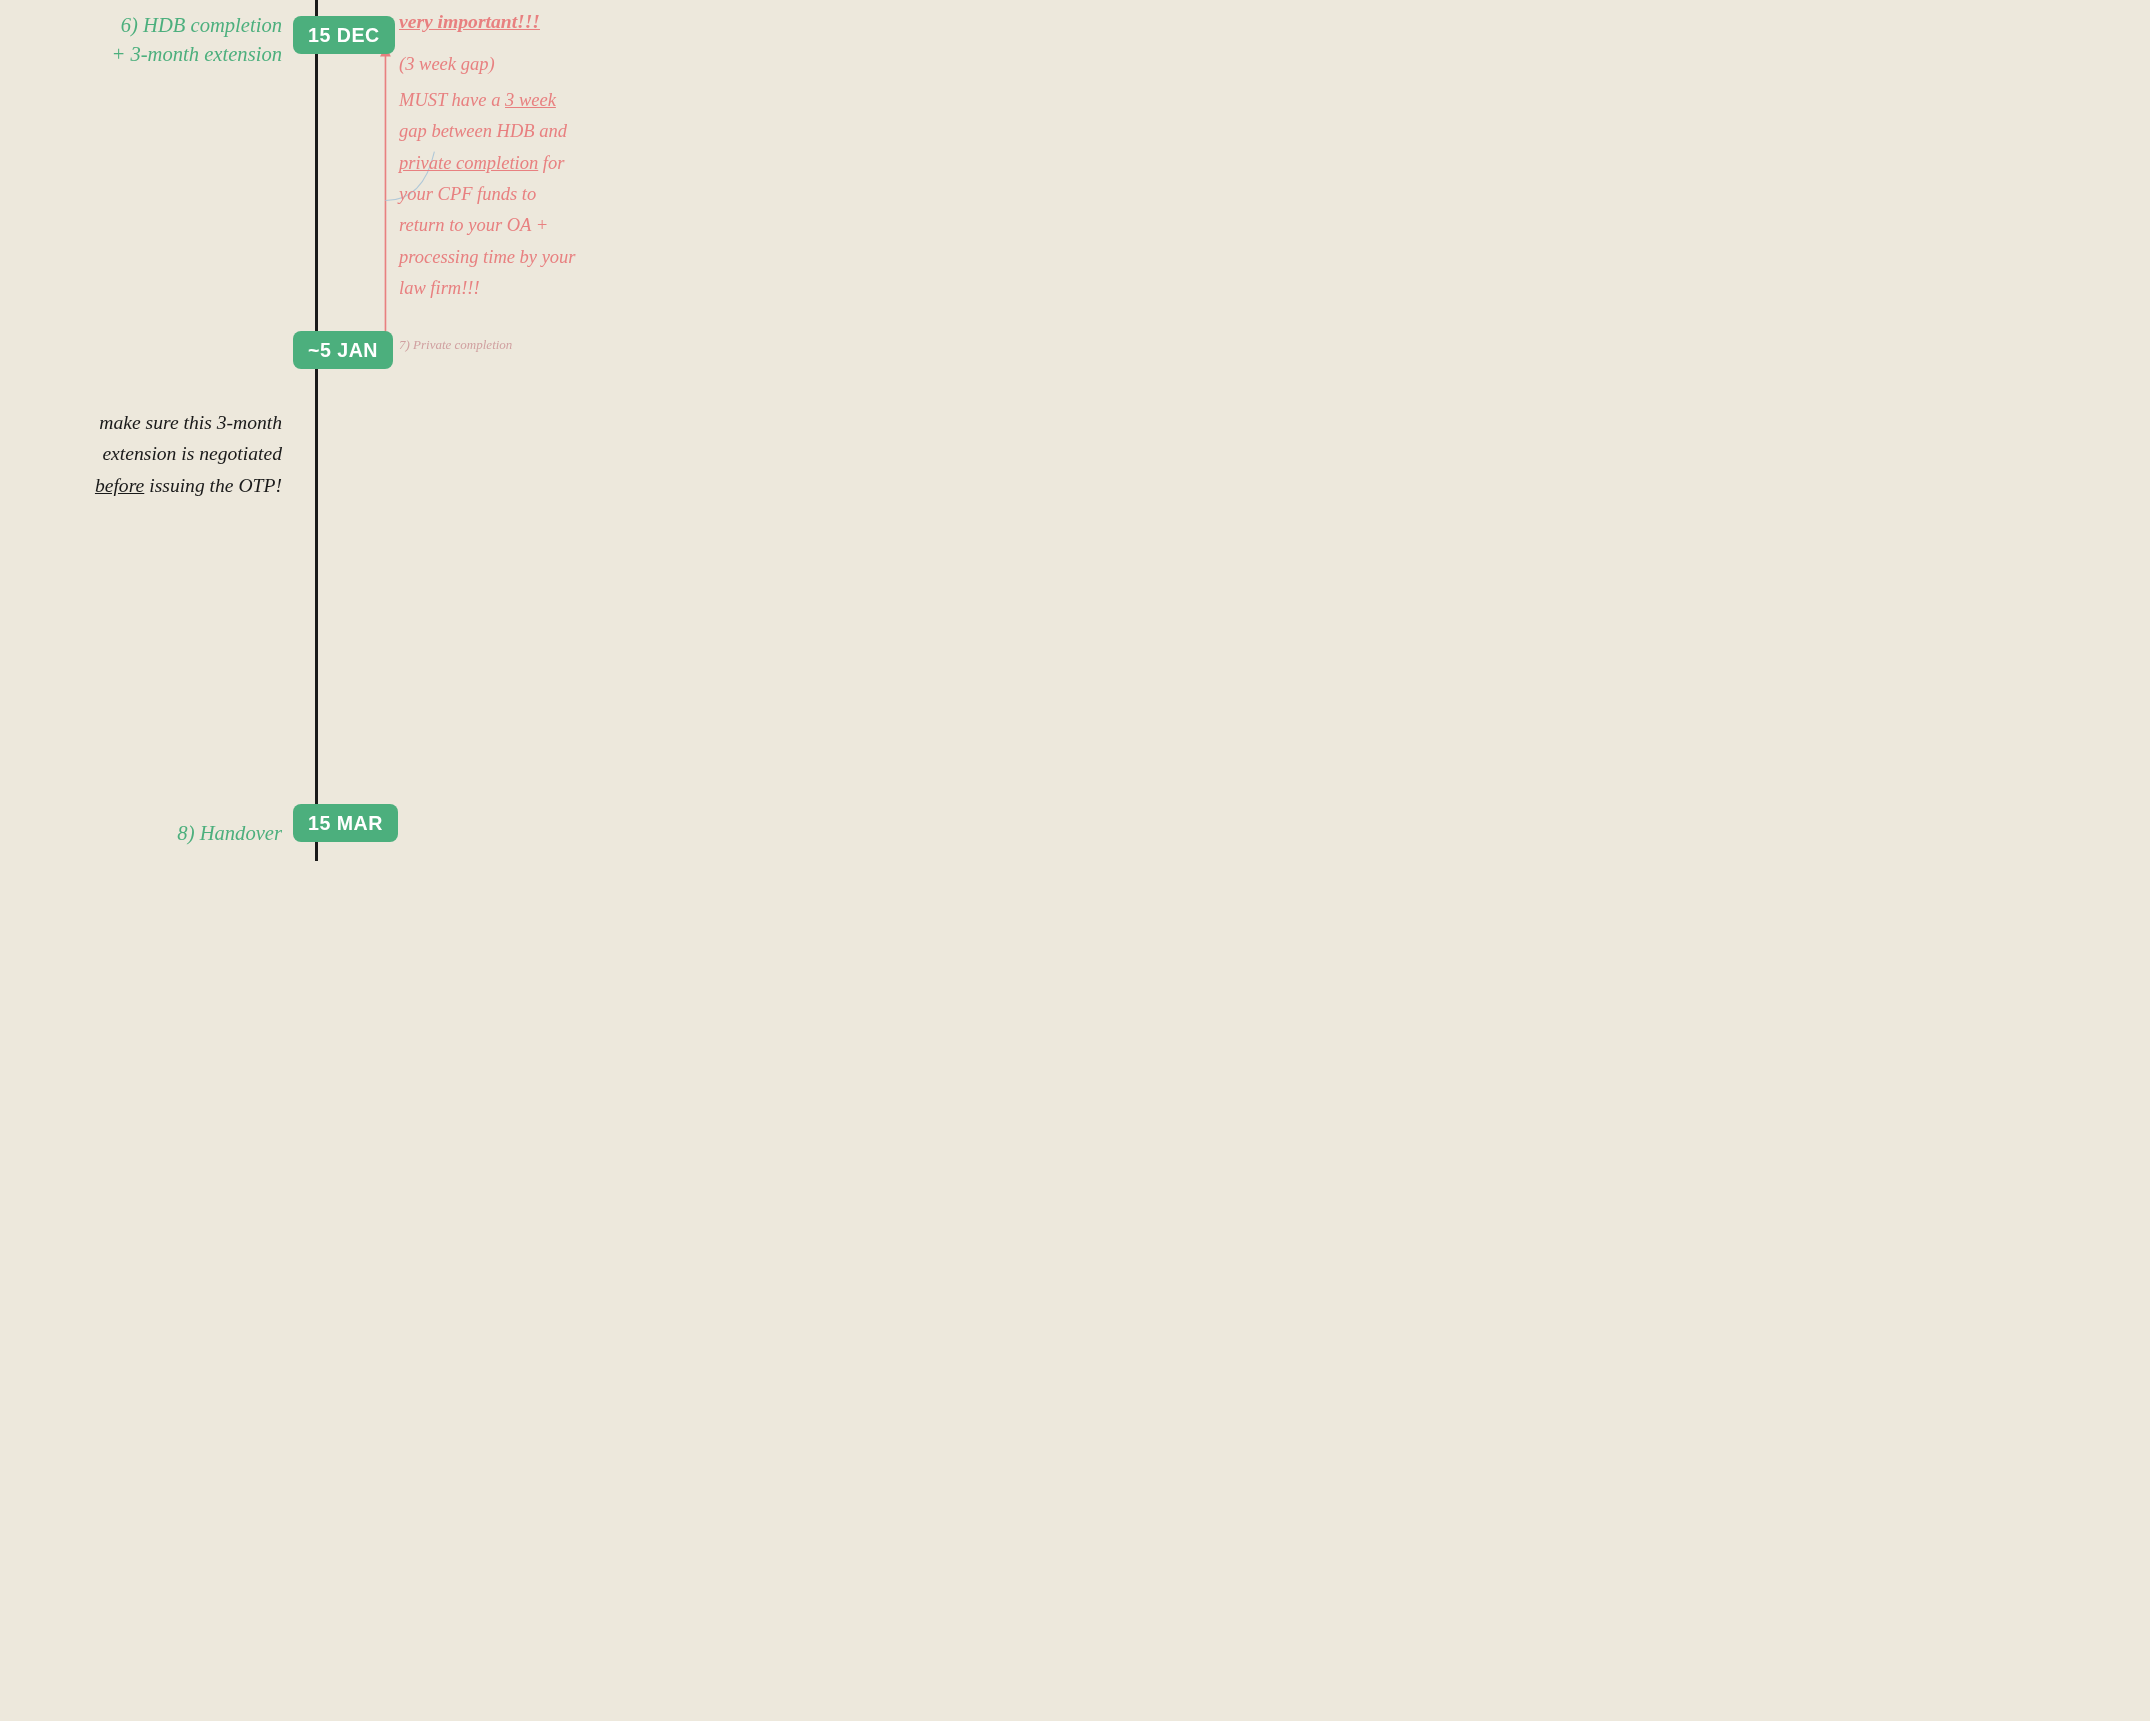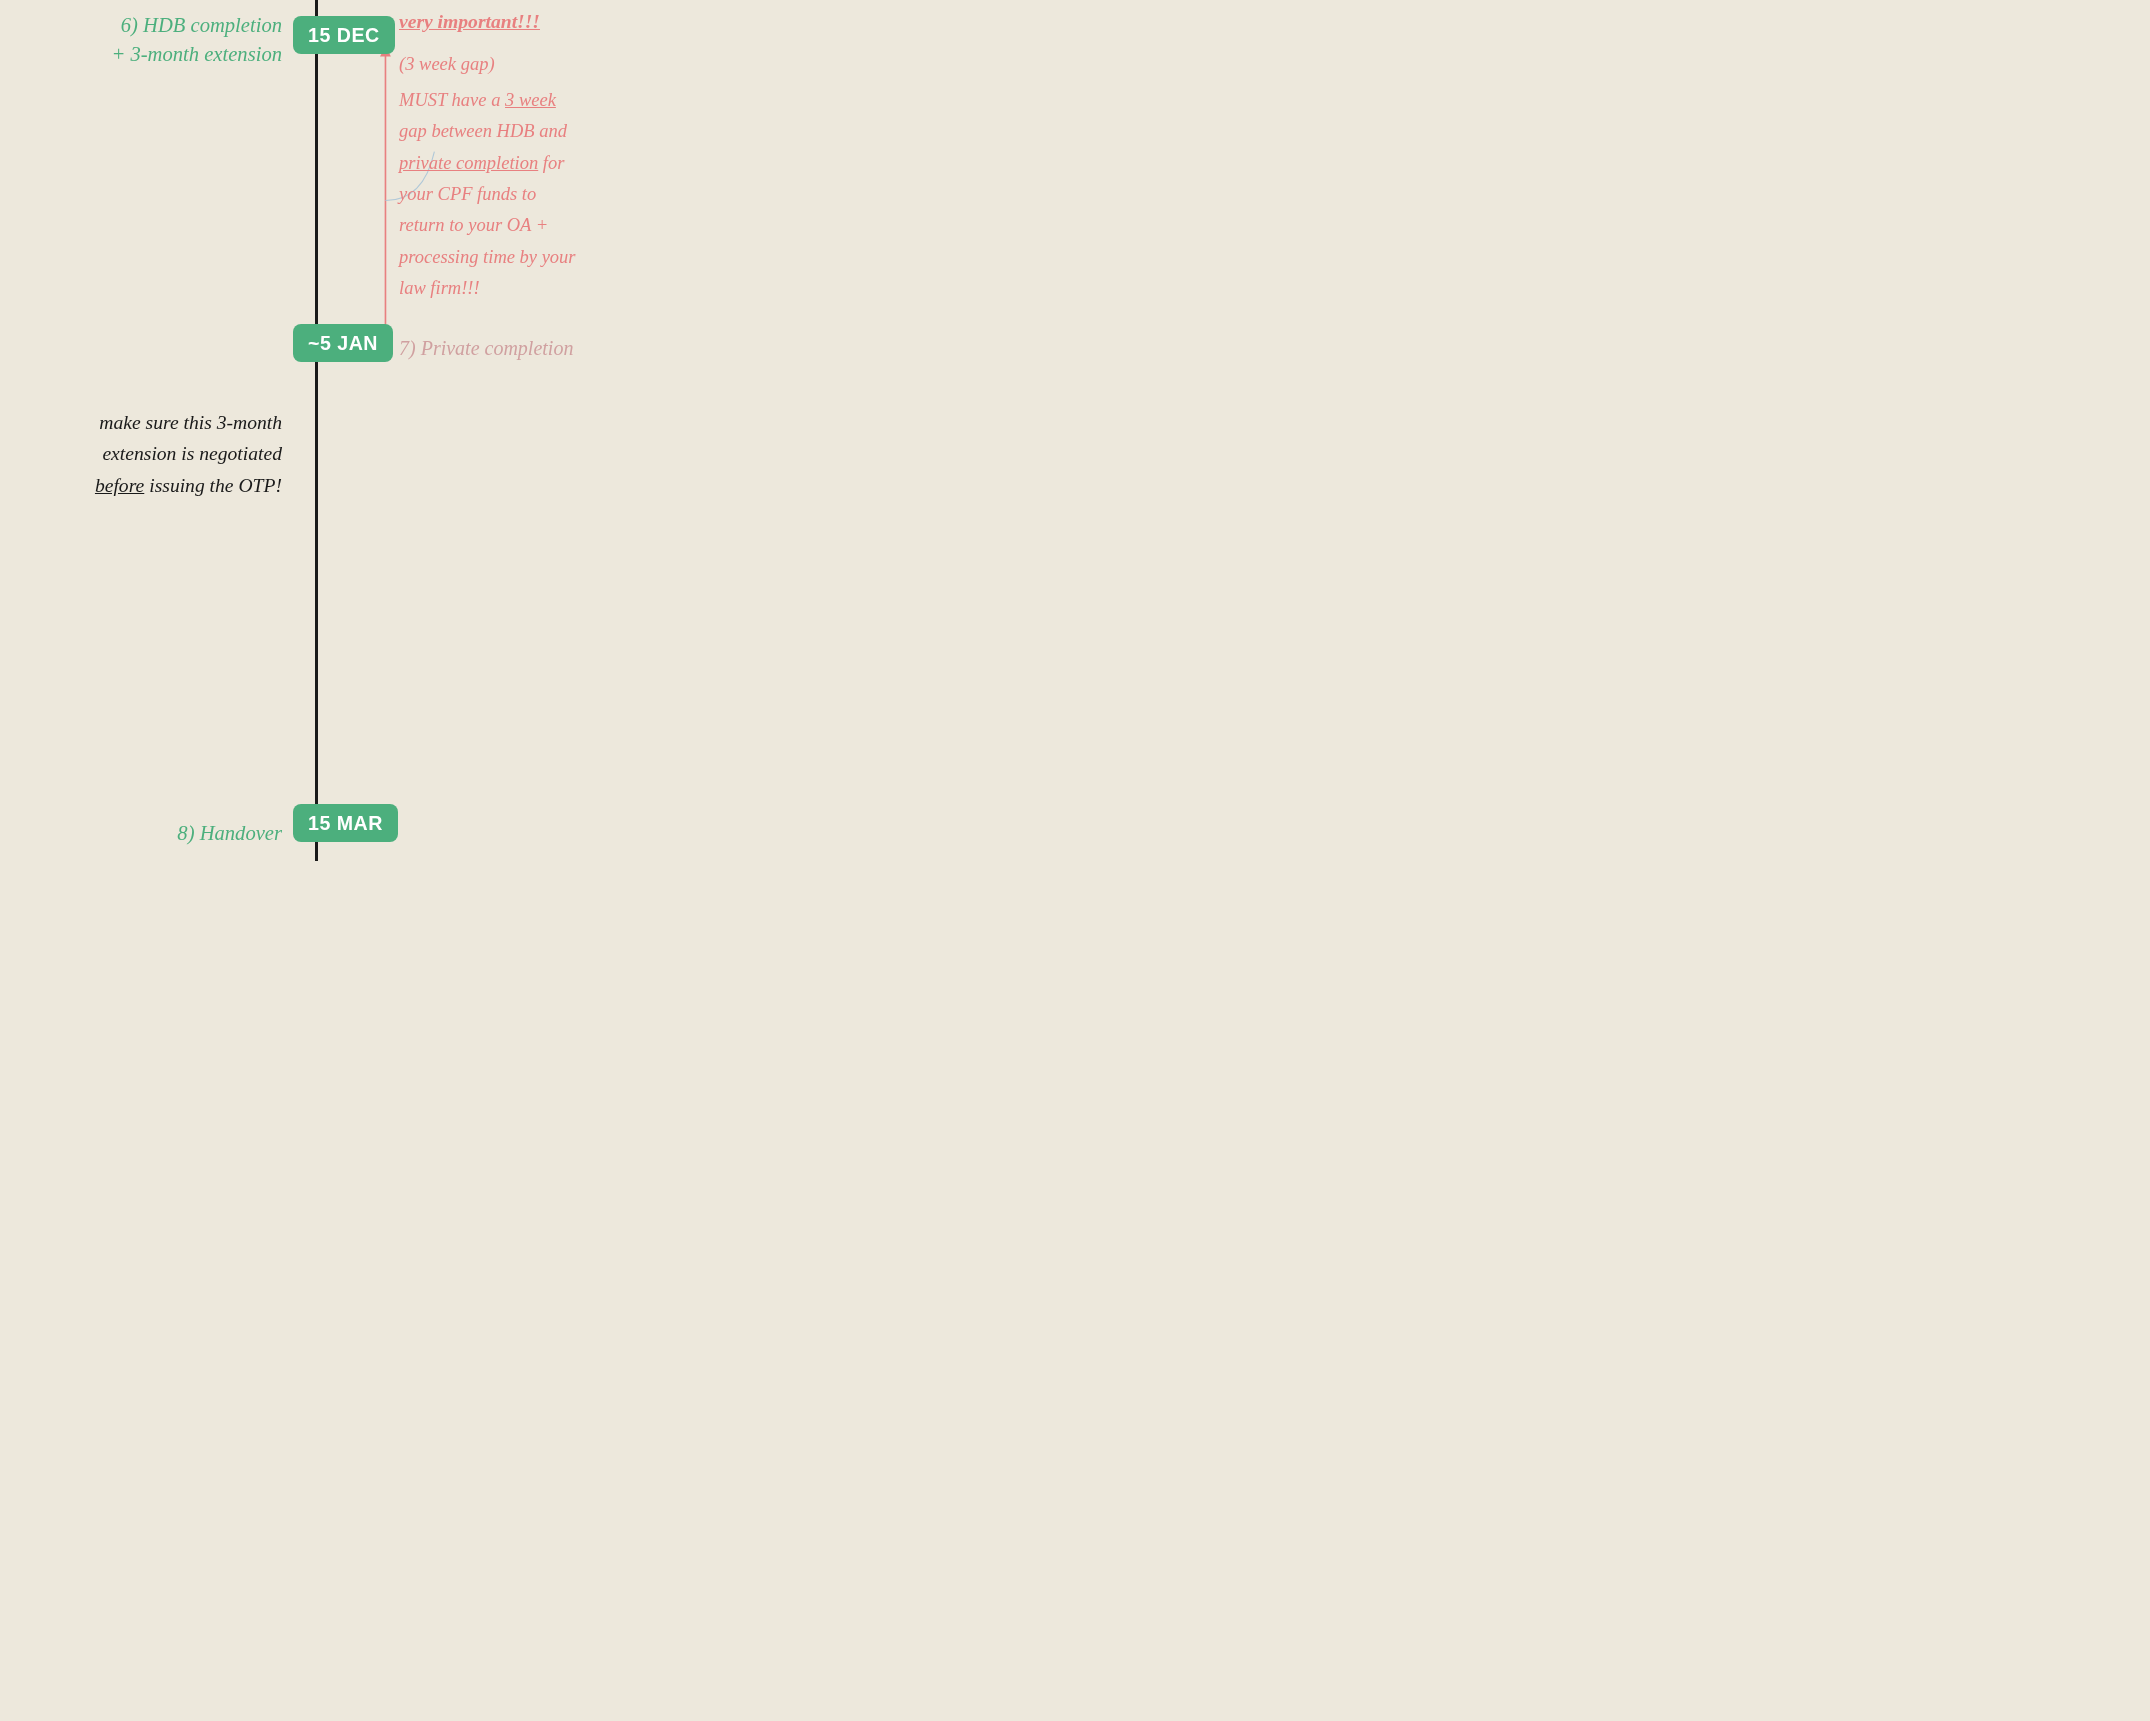--- a/index.html
+++ b/index.html
@@ -48,21 +48,21 @@
       white-space: nowrap;
       font-family: Arial, sans-serif;
       letter-spacing: 0.5px;
     }
 
     .node-dec {
       top: 16.3px;
     }
 
     .node-jan {
-      top: 324px;
+      top: 331px;
       text-align: right;
     }
 
     .node-mar {
       top: 804px;
     }
 
     
     .left-text {
       position: absolute;
@@ -147,21 +147,21 @@
 
     .right-gap-info {
       top: 49px;
       font-size: 18.5px;
       line-height: 1.7;
       width: 326px;
     }
 
     .right-private {
       top: 337px;
-      font-size: 20px;
+      font-size: 13px;
       color: #d0a0a0;
     }
 
     
     .curve-connector {
       position: absolute;
       left: 369px;
       top: 43px;
       pointer-events: none;
     }

